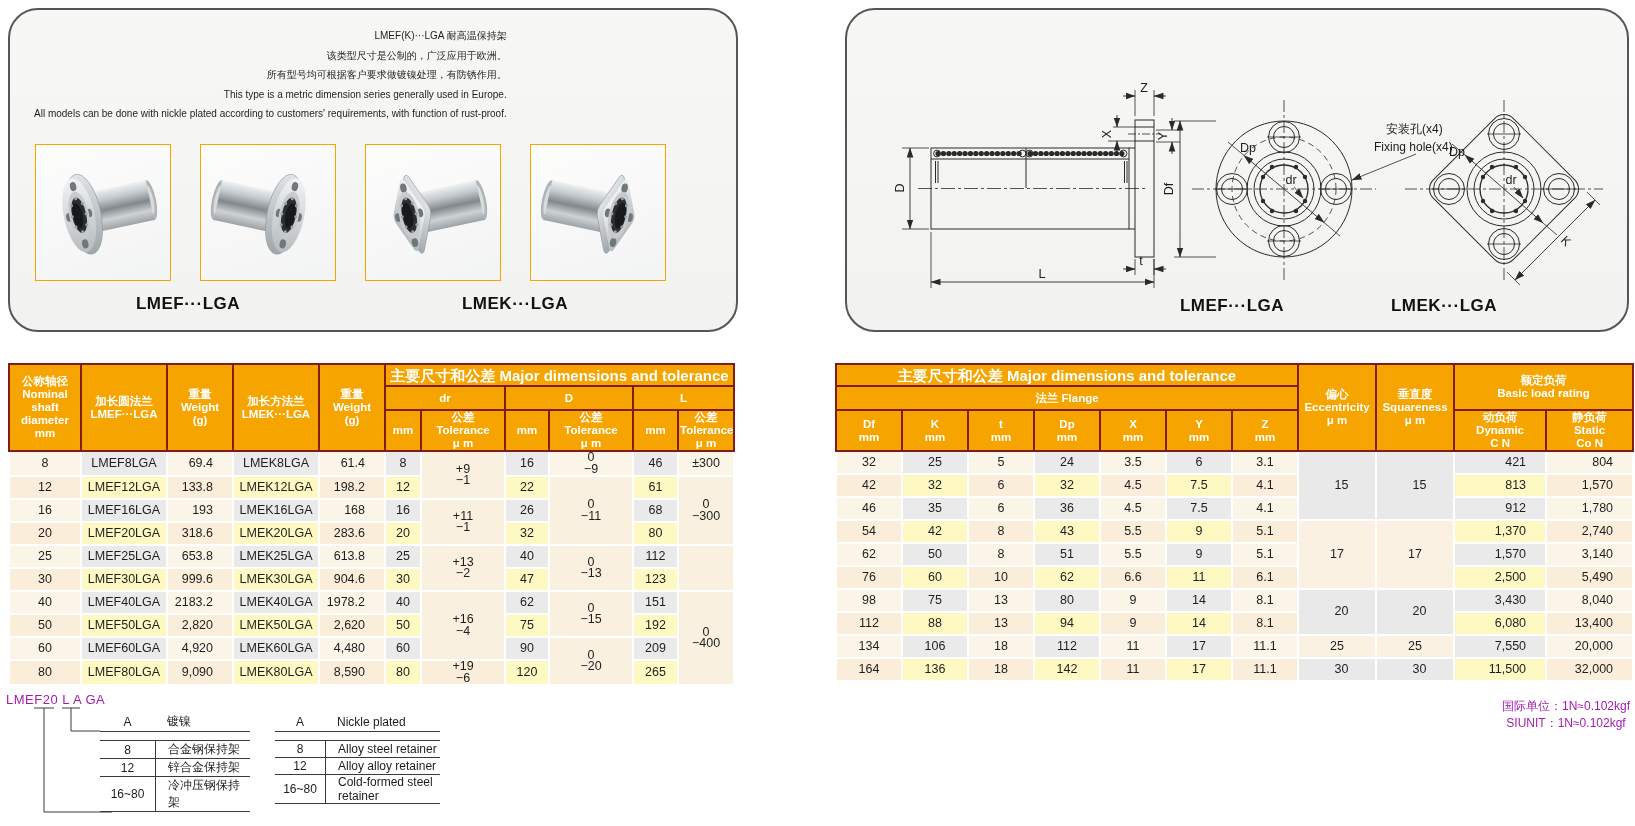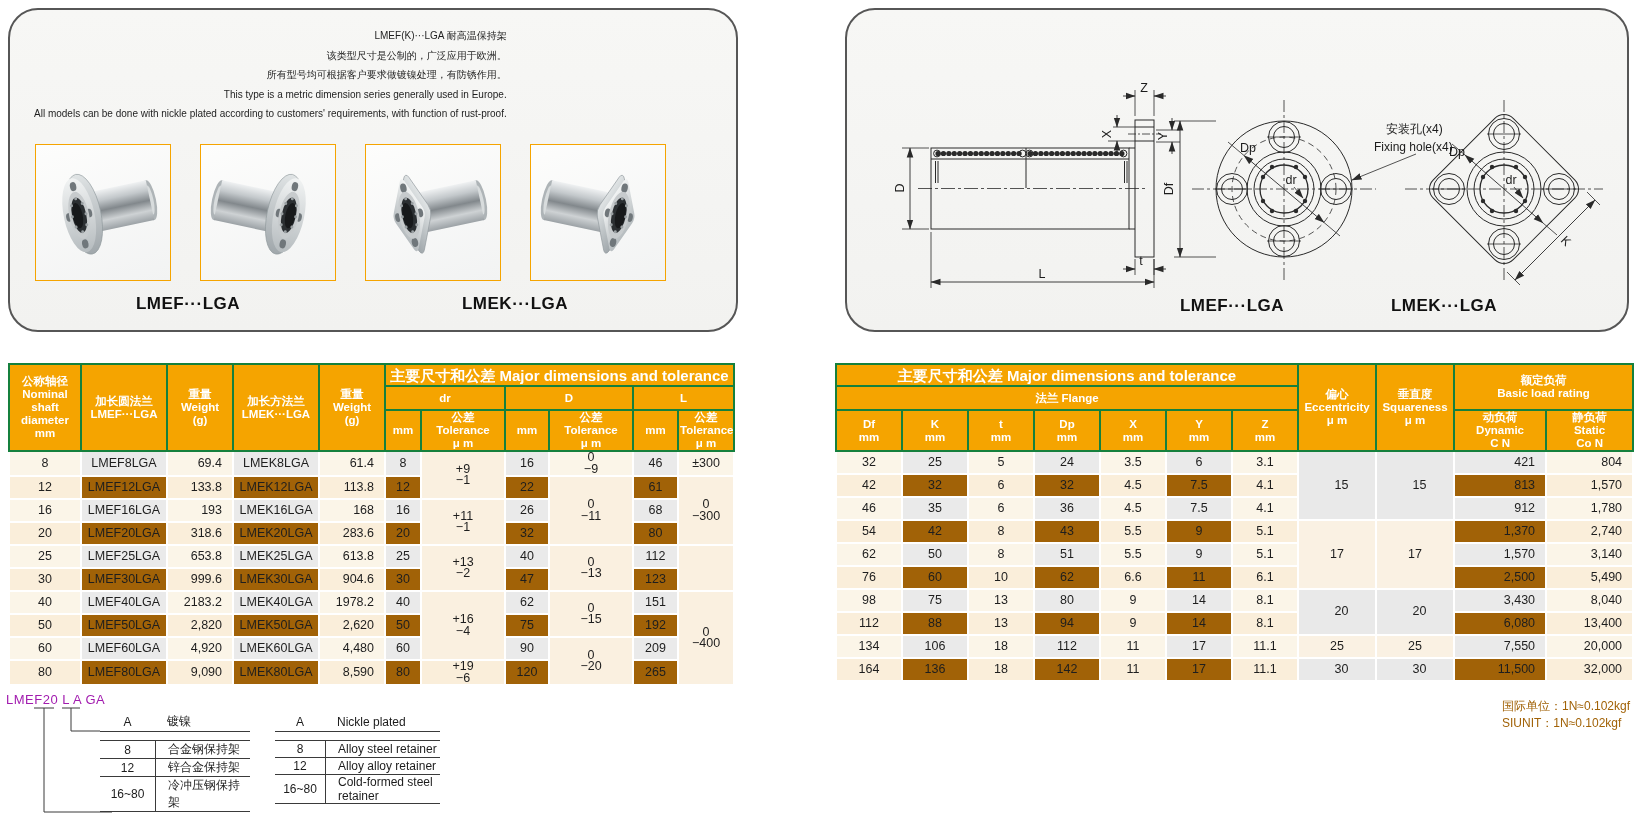--- a/index.html
+++ b/index.html
@@ -36,45 +36,45 @@
   .dwg .ann{font-size:12px;}
   .dcap{position:absolute;top:286px;font-size:17px;font-weight:bold;color:#111;transform:translateX(-50%);letter-spacing:.5px;}
 
   
   .dtable{
     position:absolute;top:363px;border-collapse:collapse;table-layout:fixed;
     font-size:12.5px;color:#1e1e1e;
   }
   .dtable th{
     background:#F5A400;color:#fff;font-weight:bold;
-    border:2px solid #15803d;padding:0 1px;
+    border:2px solid #7f1d1d;padding:0 1px;
     white-space:pre-line;line-height:13px;font-size:11.5px;text-align:center;
   }
   .dtable th.grp{font-size:15px;line-height:15px;}
   .dtable tr.hr1{height:22px;} .dtable tr.hr2{height:24px;} .dtable tr.hr3{height:38px;}
   .dtable td{
     border:2px solid #fff;text-align:center;height:21px;padding:0;
     white-space:pre-line;line-height:11.5px;
   }
-  .dtable td.r{text-align:right;padding-right:10px;}
+  .dtable td.r{text-align:right;padding-right:19px;}
   td.c.even{background:#fbf5e8;} td.c.odd{background:#faeeda;}
-  td.g.even{background:#eaeaea;} td.g.odd{background:#a16207;}
+  td.g.even{background:#eaeaea;} td.g.odd{background:#fef9c3;}
   td.v-m{background:#faf0e0;} td.v-mg{background:#e9e9e9;padding-left:9px;} td.v-mc{background:#faf1e3;}
 
   
   .mcode{position:absolute;left:6px;top:692px;font-size:13px;color:#a21caf;letter-spacing:.5px;}
   .legend{position:absolute;border-collapse:collapse;font-size:12px;color:#1c1c1c;}
   .legend td,.legend th{font-weight:normal;padding:0;height:16px;vertical-align:middle;}
   .legend .code{text-align:center;}
   .legend .desc{text-align:left;padding-left:12px;}
   .lg-head td{border-bottom:1px solid #3a3a3a;height:19px;}
   .lg-grid td{border-top:1px solid #3a3a3a;border-bottom:1px solid #3a3a3a;}
   .lg-grid td.code{border-right:1px solid #3a3a3a;}
 
-  .notes{position:absolute;right:5px;top:698px;text-align:left;font-size:12px;line-height:17px;color:#a16207;}
+  .notes{position:absolute;right:5px;top:698px;text-align:center;font-size:12px;line-height:17px;color:#a21caf;}
 </style>
 </head>
 <body>
 
 <svg width="0" height="0" style="position:absolute" aria-hidden="true">
   <defs>
     <marker id="ar" markerWidth="11" markerHeight="9" refX="9.5" refY="4" orient="auto-start-reverse" markerUnits="userSpaceOnUse">
       <path d="M0,0.7 L10,4 L0,7.3 Z" fill="#2a2a2a"></path>
     </marker>
     <linearGradient id="gmh" x1="0" y1="0" x2="0" y2="1">
@@ -418,21 +418,21 @@
         <td class="c even">0
 −9</td>
         <td class="g even">46</td>
         <td class="c even">±300</td>
       </tr>
       <tr>
         <td class="c odd">12</td>
         <td class="g odd">LMEF12LGA</td>
         <td class="c odd r">133.8</td>
         <td class="g odd">LMEK12LGA</td>
-        <td class="c odd r">113.8</td>
+        <td class="c odd r">198.2</td>
         <td class="g odd">12</td>
         <td class="g odd">22</td>
         <td rowspan="3" class="v-m odd">0
 −11</td>
         <td class="g odd">61</td>
         <td rowspan="3" class="v-m odd">0
 −300</td>
       </tr>
       <tr>
         <td class="c even">16</td>

